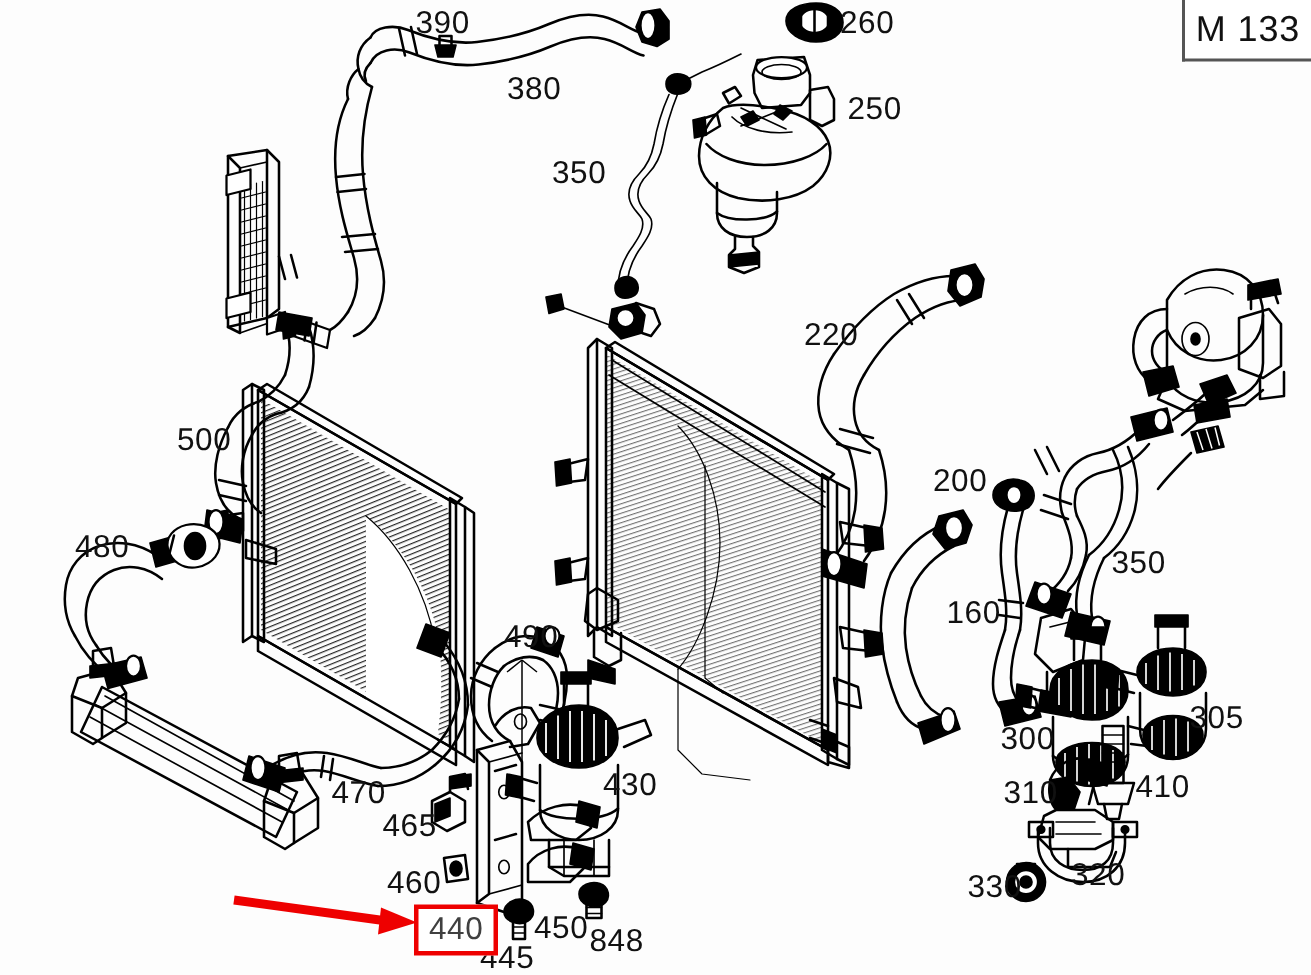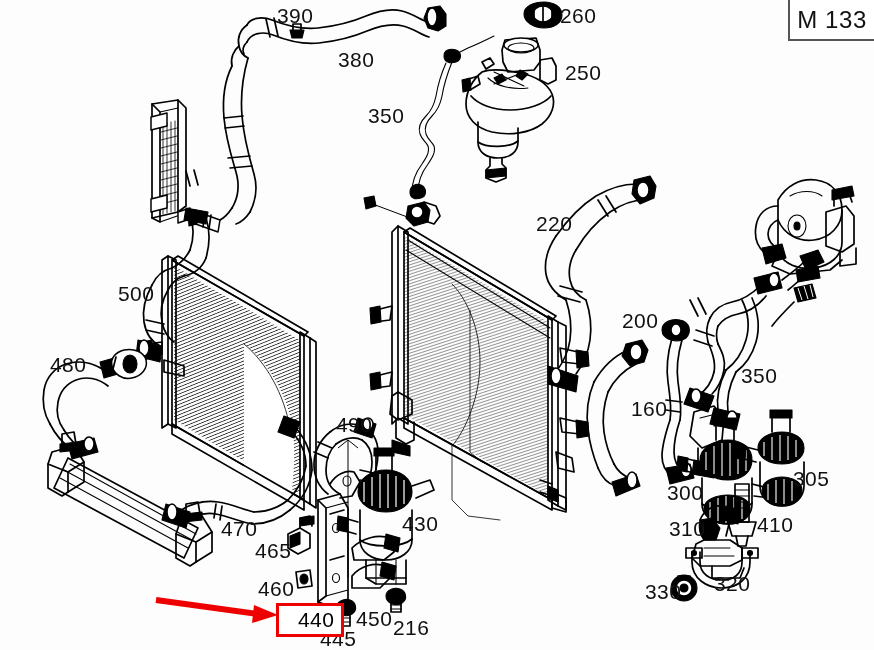--- a/index.html
+++ b/index.html
@@ -42,23 +42,23 @@
     color: #111111;
     letter-spacing: 0.4px;
     white-space: nowrap;
     line-height: 1;
     user-select: none;
   }
 
   
   .callout.highlighted {
     border: 3px solid #ee0000;
-    padding: 3px 7px 4px 19px;
+    padding: 3px 7px 4px 7px;
     background: #ffffff;
-    color: #000000;
+    color: #404040;
     box-sizing: border-box;
   }
 
   
   #title-plate {
     position: absolute;
     right: 0;
     top: 0;
     width: 86px;
     height: 41px;
@@ -626,21 +626,21 @@
       <div class="callout" style="left: 793px; top: 468px;">305</div>
       <div class="callout" style="left: 667px; top: 482px;">300</div>
       <div class="callout" style="left: 669px; top: 518px;">310</div>
       <div class="callout" style="left: 757px; top: 514px;">410</div>
       <div class="callout" style="left: 645px; top: 581px;">330</div>
       <div class="callout" style="left: 714px; top: 573px;">320</div>
       <div class="callout" style="left: 221px; top: 518px;">470</div>
       <div class="callout" style="left: 255px; top: 540px;">465</div>
       <div class="callout" style="left: 258px; top: 578px;">460</div>
       <div class="callout" style="left: 356px; top: 608px;">450</div>
-      <div class="callout" style="left: 393px; top: 617px;">216</div>
+      <div class="callout" style="left: 393px; top: 617px;">848</div>
       <div class="callout" style="left: 320px; top: 628px;">445</div>
       <div class="callout highlighted" style="left: 276px; top: 603px;">440</div>
     </div>
 
   <div id="title-plate">
     <span class="plate-text">M 133</span>
   </div>
 
 </div>
 

